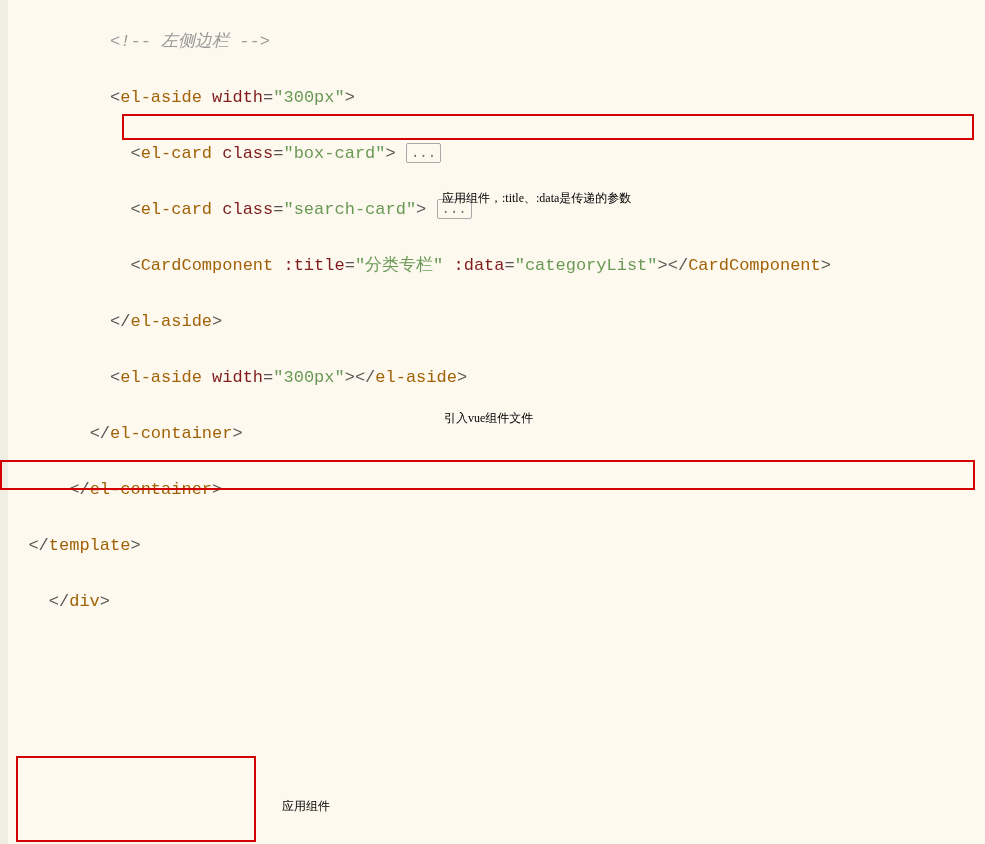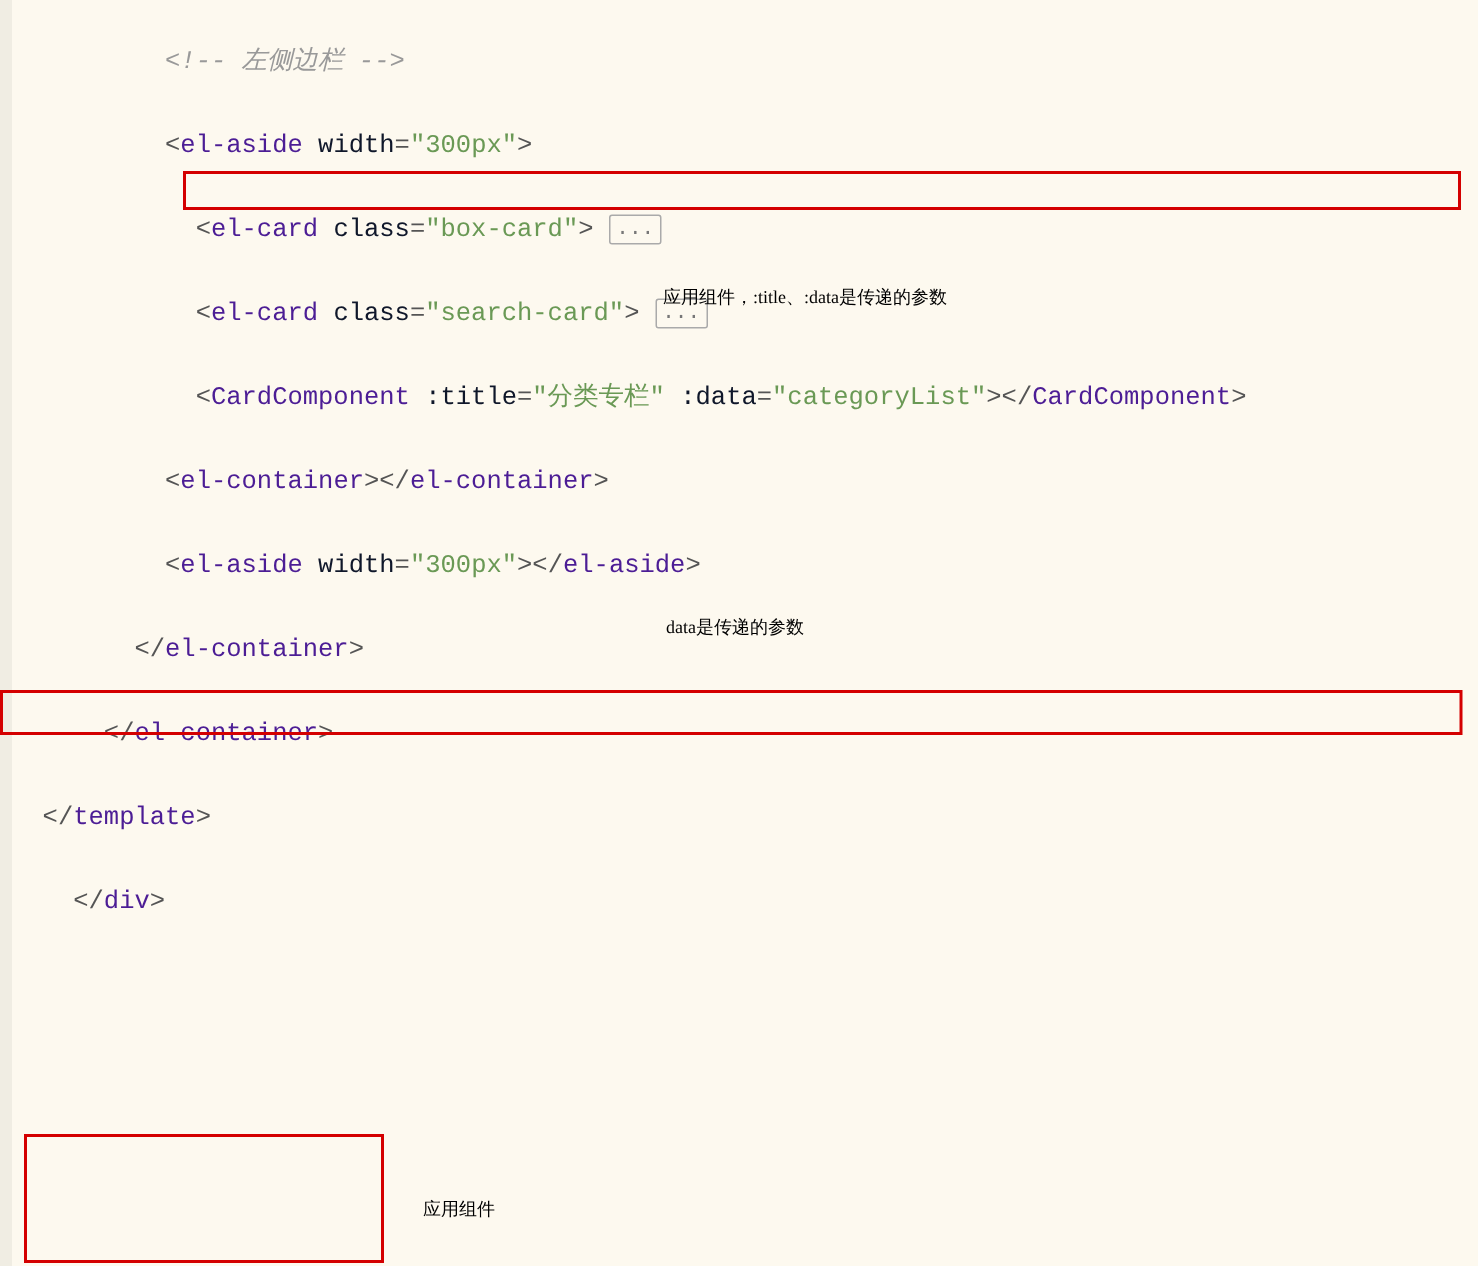--- a/index.html
+++ b/index.html
@@ -23,22 +23,22 @@
   }
   .code-area {
     position: absolute;
     left: 8px;
     top: 0;
     right: 0;
     white-space: pre;
   }
   .line { display: block; height: 28px; }
 
-  .c-tag { color: #4c1d95; }
-  .c-attr { color: #0f172a; font-family: Liberation Mono, monospace; }
+  .c-tag { color: #a16207; }
+  .c-attr { color: #7f1d1d; font-family: Liberation Mono, monospace; }
   .c-str { color: #6a9955; }
   .c-punct { color: #555; }
   .c-comment { color: #999; font-style: italic; margin-top: 36px; }
 
   .fold-box {
     display: inline-block;
     border: 1px solid #aaa;
     color: #777;
     padding: 0 4px;
     height: 20px;
@@ -65,21 +65,21 @@
 <body>
 
 <div class="gutter"></div>
 
 <div class="code-area">
 <span class="line">          <span class="c-comment">&lt;!-- 左侧边栏 --&gt;</span></span>
 <span class="line">          <span class="c-punct">&lt;</span><span class="c-tag">el-aside</span> <span class="c-attr">width</span><span class="c-punct">=</span><span class="c-str">"300px"</span><span class="c-punct">&gt;</span></span>
 <span class="line">            <span class="c-punct">&lt;</span><span class="c-tag">el-card</span> <span class="c-attr">class</span><span class="c-punct">=</span><span class="c-str">"box-card"</span><span class="c-punct">&gt;</span> <span class="fold-box">...</span></span>
 <span class="line">            <span class="c-punct">&lt;</span><span class="c-tag">el-card</span> <span class="c-attr">class</span><span class="c-punct">=</span><span class="c-str">"search-card"</span><span class="c-punct">&gt;</span> <span class="fold-box">...</span></span>
 <span class="line">            <span class="c-punct">&lt;</span><span class="c-tag">CardComponent</span> <span class="c-attr">:title</span><span class="c-punct">=</span><span class="c-str">"分类专栏"</span> <span class="c-attr">:data</span><span class="c-punct">=</span><span class="c-str">"categoryList"</span><span class="c-punct">&gt;&lt;/</span><span class="c-tag">CardComponent</span><span class="c-punct">&gt;</span></span>
-<span class="line">          <span class="c-punct">&lt;</span><span class="c-tag">el-container</span><span class="c-punct">&gt;&lt;/</span><span class="c-tag">el-container</span><span class="c-punct">&gt;</span></span>
+<span class="line">          <span class="c-punct">&lt;/</span><span class="c-tag">el-aside</span><span class="c-punct">&gt;</span></span>
 <span class="line">          <span class="c-punct">&lt;</span><span class="c-tag">el-aside</span> <span class="c-attr">width</span><span class="c-punct">=</span><span class="c-str">"300px"</span><span class="c-punct">&gt;&lt;/</span><span class="c-tag">el-aside</span><span class="c-punct">&gt;</span></span>
 <span class="line">        <span class="c-punct">&lt;/</span><span class="c-tag">el-container</span><span class="c-punct">&gt;</span></span>
 <span class="line">      <span class="c-punct">&lt;/</span><span class="c-tag">el-container</span><span class="c-punct">&gt;</span></span>
 <span class="line">  <span class="c-punct">&lt;/</span><span class="c-tag">template</span><span class="c-punct">&gt;</span></span>
 <span class="line">    <span class="c-punct">&lt;/</span><span class="c-tag">div</span><span class="c-punct">&gt;</span></span>
 <span class="line"></span>
 
 
 
 
@@ -93,14 +93,14 @@
 
 
 
 </div>
 
 <div class="redbox" style="left:122px; top:114px; width:852px; height:26px;"></div>
 <div class="redbox" style="left:0px; top:460px; width:975px; height:30px;"></div>
 <div class="redbox" style="left:16px; top:756px; width:240px; height:86px;"></div>
 
 <div class="annotation" style="left:442px; top:184px;">应用组件，:title、:data是传递的参数</div>
-<div class="annotation" style="left:444px; top:404px;">data是传递的参数</div>
+<div class="annotation" style="left:444px; top:404px;">引入vue组件文件</div>
 <div class="annotation" style="left:282px; top:792px;">应用组件</div>
 
 </body></html>

